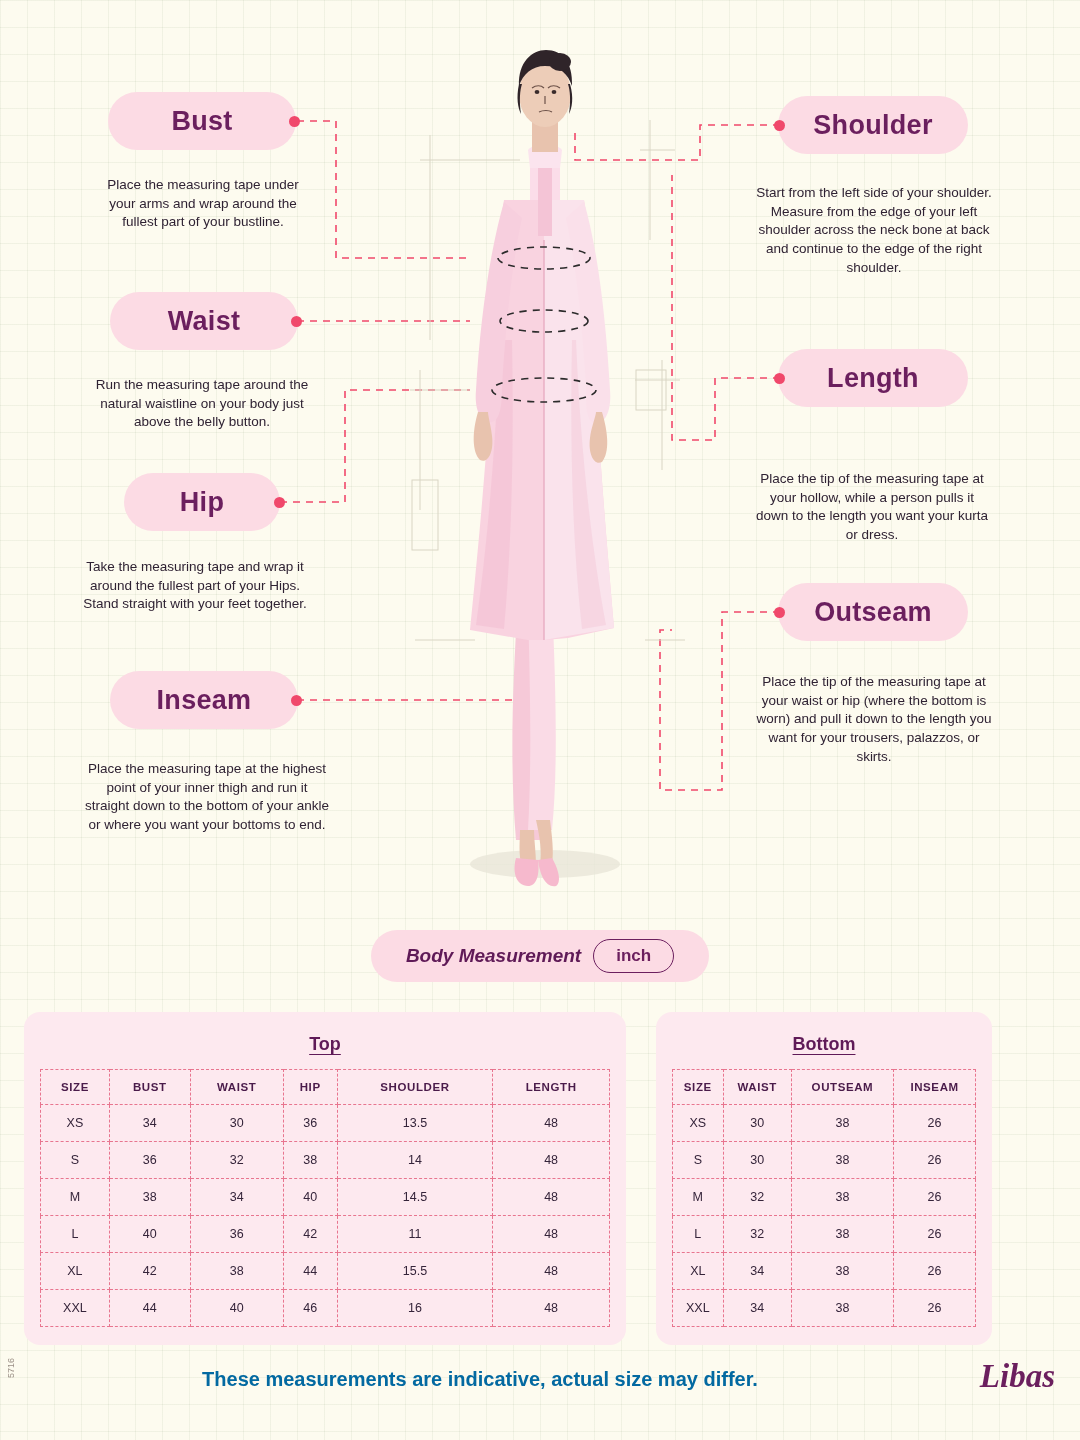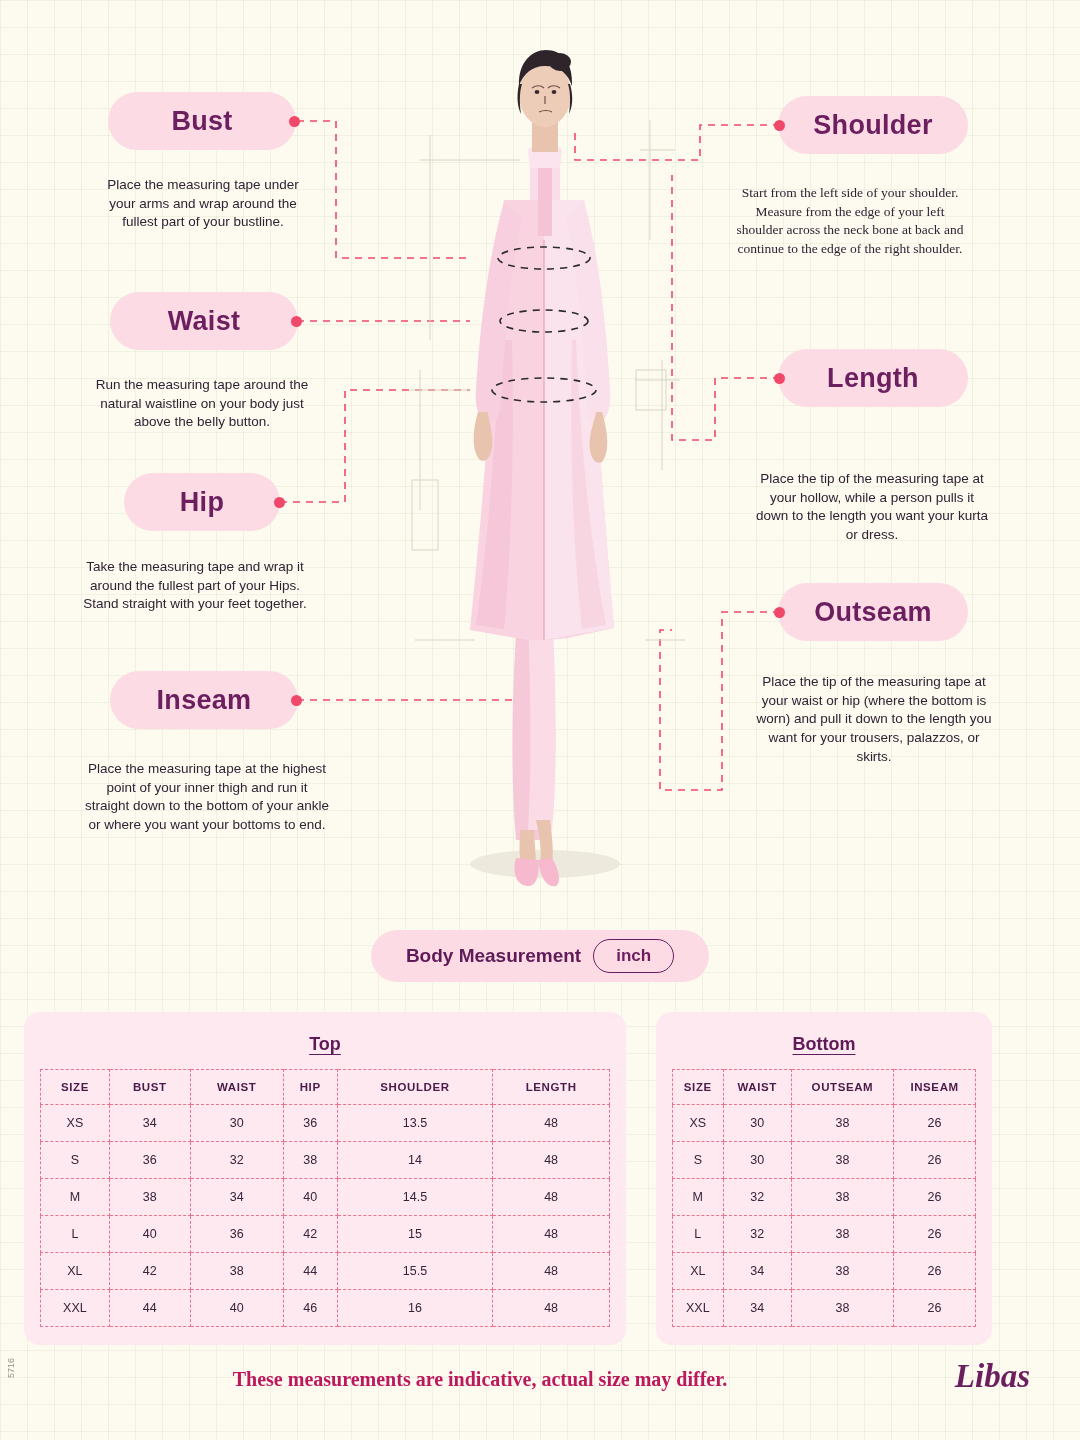--- a/index.html
+++ b/index.html
@@ -61,21 +61,21 @@
     left: 371px; top: 930px;
     width: 338px; height: 52px;
     background: #fcdbe4;
     border-radius: 30px;
     display: flex;
     align-items: center;
     justify-content: center;
     gap: 12px;
   }
   .measure-bar .mtitle {
-    font-size: 19px; font-weight: bold; color: #5f1a57;
+    font-size: 19px; font-weight: bold; color: #5f1a57; font-style: italic;
   }
   .unit-chip {
     border: 1.6px solid #6b1f5e;
     border-radius: 22px;
     padding: 6px 22px;
     font-size: 17px; font-weight: bold; color: #6b1f5e;
     background: transparent;
   }
 
   
@@ -102,27 +102,26 @@
     color: #35243a;
   }
   th { font-size: 11.5px; font-weight: bold; letter-spacing: .6px; color: #4a1b4a; }
 
   
   .footnote {
     position: absolute;
     left: 0; top: 1368px; width: 960px;
     text-align: center;
     font-size: 20px;
-    color: #be185d;
+    color: #0369a1;
     font-weight: bold;
-    font-family: Liberation Serif, serif;
   }
   .brand {
     position: absolute;
-    right: 50px; top: 1358px;
+    right: 25px; top: 1358px;
     font-family: "Liberation Serif", serif;
     font-size: 33px;
     font-weight: bold;
     font-style: italic;
     color: #6b1f5e;
   }
   .sidecode {
     position: absolute;
     left: 6px; top: 1378px;
     font-size: 9px;
@@ -237,21 +236,21 @@
 <div class="pill pill-lg" style="left:110px; top:671px; width:188px; height:58px;">
   <span>Inseam</span>
 </div>
 <div class="dot" style="left:291px; top:695px;"></div>
 <div class="desc" style="left:84px; top:760px; width:246px;">Place the measuring tape at the highest point of your inner thigh and run it straight down to the bottom of your ankle or where you want your bottoms to end.</div>
 
 <div class="pill pill-lg" style="left:778px; top:96px; width:190px; height:58px;">
   <span>Shoulder</span>
 </div>
 <div class="dot" style="left:774px; top:120px;"></div>
-<div class="desc" style="left:732px; top:184px; width:236px;font-family:Liberation Serif, serif;">Start from the left side of your shoulder. Measure from the edge of your left shoulder across the neck bone at back and continue to the edge of the right shoulder.</div>
+<div class="desc" style="left:756px; top:184px; width:236px;">Start from the left side of your shoulder. Measure from the edge of your left shoulder across the neck bone at back and continue to the edge of the right shoulder.</div>
 
 <div class="pill pill-lg" style="left:778px; top:349px; width:190px; height:58px;">
   <span>Length</span>
 </div>
 <div class="dot" style="left:774px; top:373px;"></div>
 <div class="desc" style="left:752px; top:438px; width:240px;margin-top:32px;">Place the tip of the measuring tape at your hollow, while a person pulls it down to the length you want your kurta or dress.</div>
 
 <div class="pill pill-lg" style="left:778px; top:583px; width:190px; height:58px;">
   <span>Outseam</span>
 </div>
@@ -299,21 +298,21 @@
           <td>34</td>
           <td>40</td>
           <td>14.5</td>
           <td>48</td>
         </tr>
         <tr>
           <td>L</td>
           <td>40</td>
           <td>36</td>
           <td>42</td>
-          <td>15</td>
+          <td>11</td>
           <td>48</td>
         </tr>
         <tr>
           <td>XL</td>
           <td>42</td>
           <td>38</td>
           <td>44</td>
           <td>15.5</td>
           <td>48</td>
         </tr>

